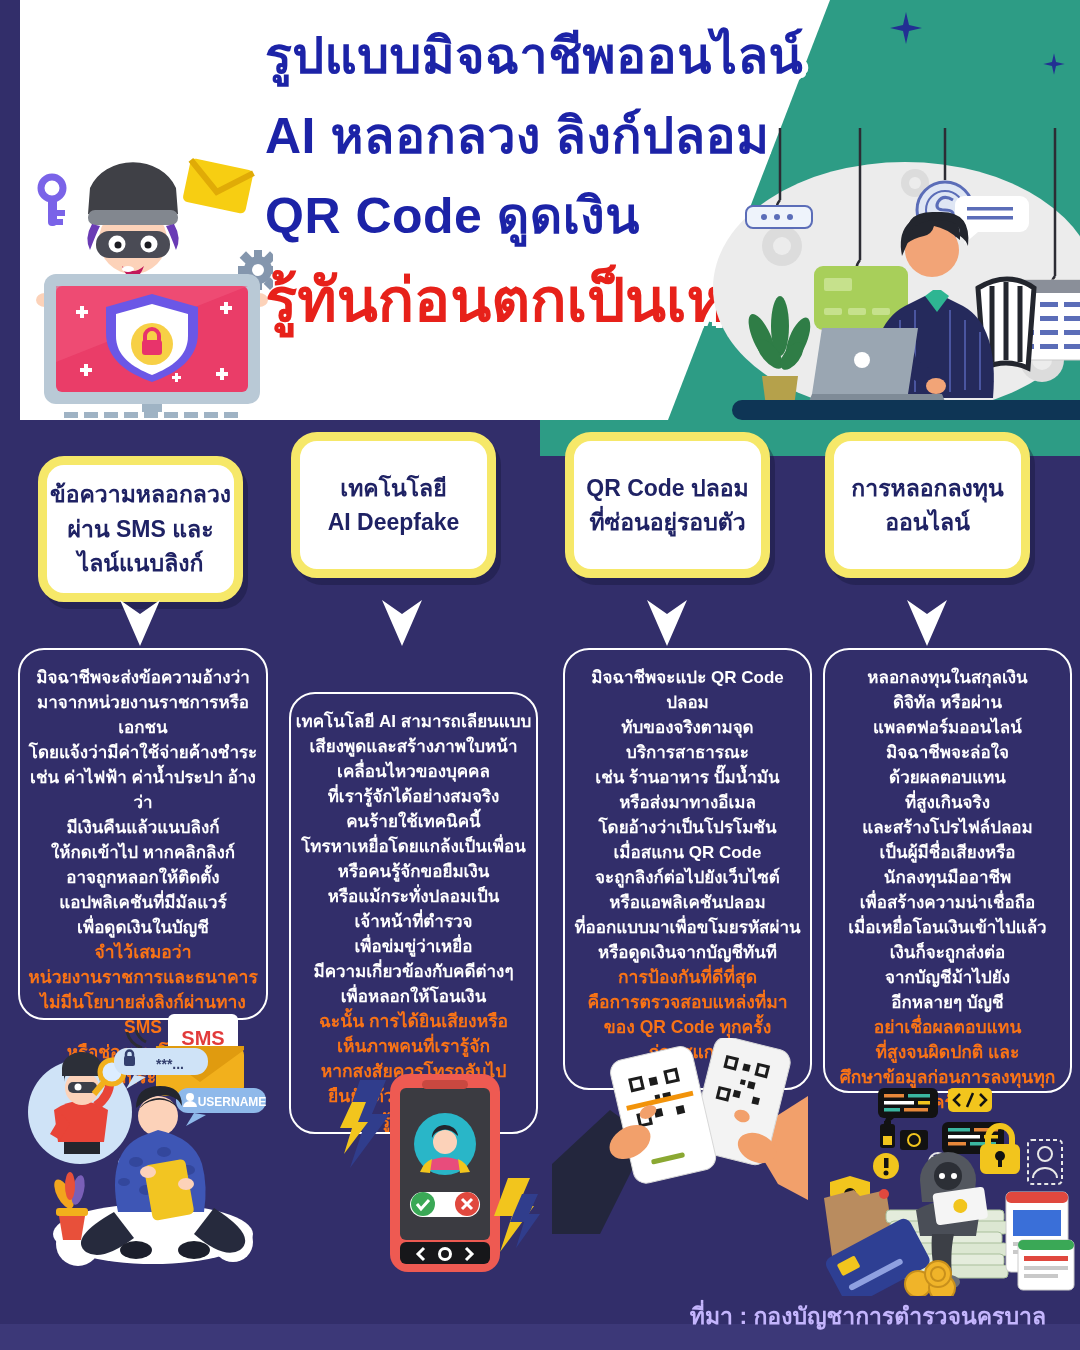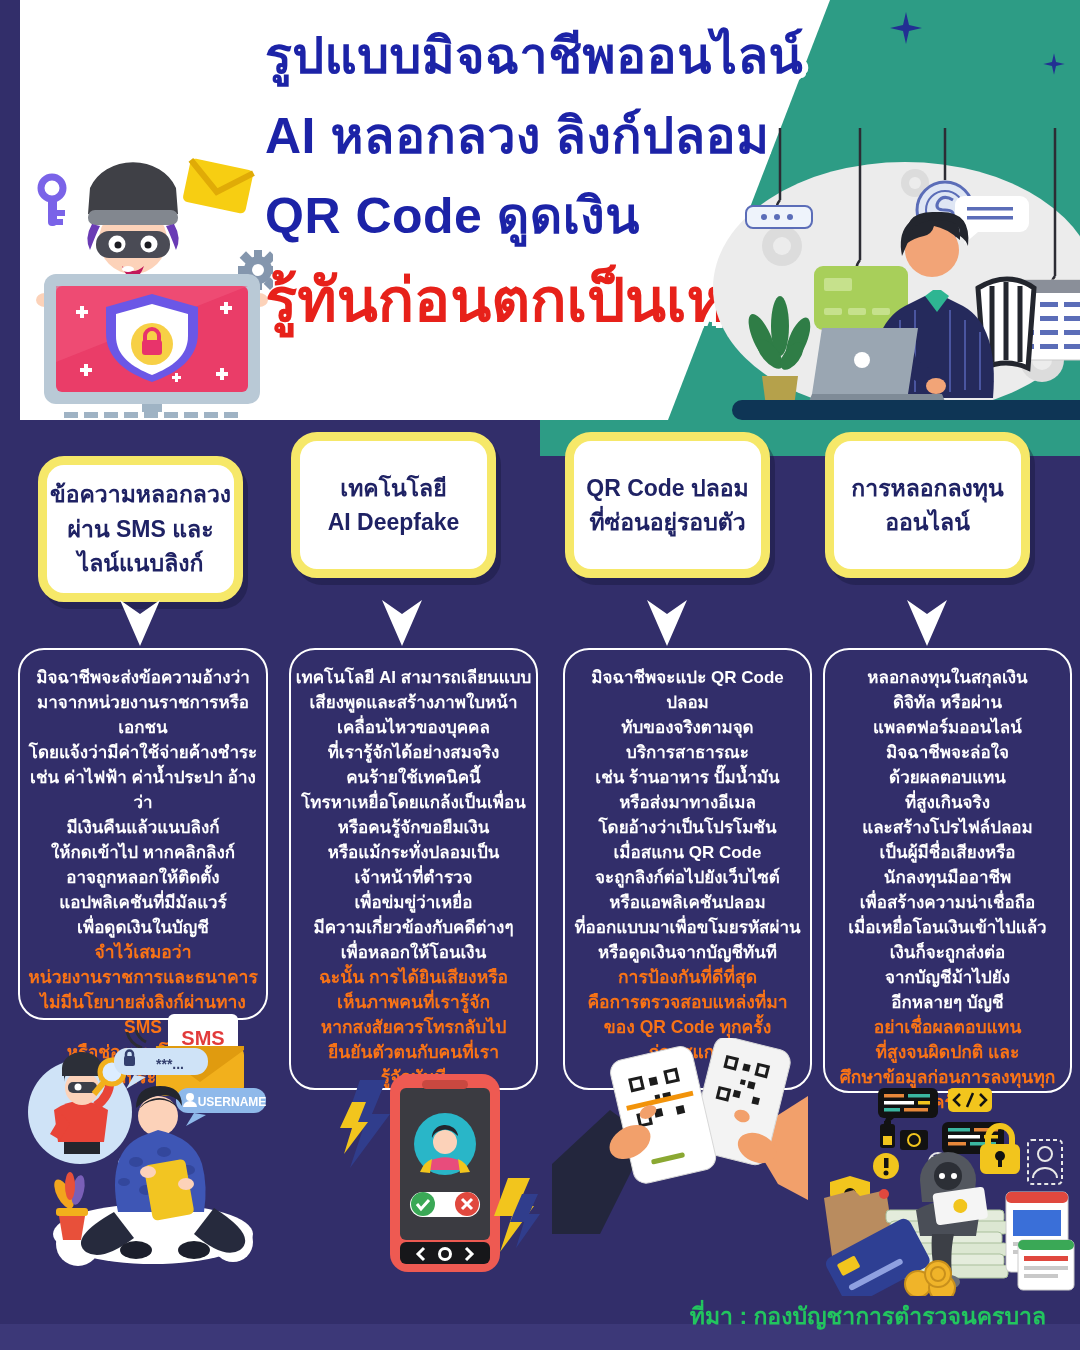--- a/index.html
+++ b/index.html
@@ -28,30 +28,30 @@
     display:flex;align-items:center;justify-content:center;text-align:center;
     font-size:23px;font-weight:800;color:#1f2264;line-height:1.5;white-space:pre-line;
     box-shadow:5px 7px 0 rgba(18,16,48,.35);}
   .hc1{left:38px;margin-top:24px;} .hc2{left:291px;} .hc3{left:565px;} .hc4{left:825px;}
 
   .arrow{position:absolute;top:600px;width:40px;height:46px;}
   .ar1{left:120px;} .ar2{left:382px;} .ar3{left:647px;} .ar4{left:907px;}
 
   .panel{position:absolute;top:648px;border:2.5px solid #fff;border-radius:26px;box-sizing:border-box;}
   .p1{left:18px;width:250px;height:372px;}
-  .p2{left:289px;width:249px;height:442px;}
+  .p2{left:289px;width:249px;height:442px;margin-top:44px;}
   .p3{left:563px;width:249px;height:442px;}
   .p4{left:823px;width:249px;height:445px;}
   .body-txt{padding:15px 4px 0 4px;text-align:center;font-size:17px;line-height:25px;
     font-weight:600;color:#ffffff;white-space:pre-line;}
   .hl-txt{text-align:center;font-size:17.5px;line-height:25px;font-weight:600;
     color:#f97316;white-space:pre-line;}
 
   .footer-band{position:absolute;left:0;top:1324px;width:1080px;height:26px;background:#3c3878;}
-  .source{position:absolute;right:34px;top:1298px;font-size:23px;font-weight:600;color:#22c55e;}
+  .source{position:absolute;right:34px;top:1298px;font-size:23px;font-weight:600;color:#c4b5fd;}
   svg{display:block;}
 </style>
 </head>
 <body>
 
 <div class="poster">
 
   <div class="hero">
     <div class="hero-teal"></div>
 

